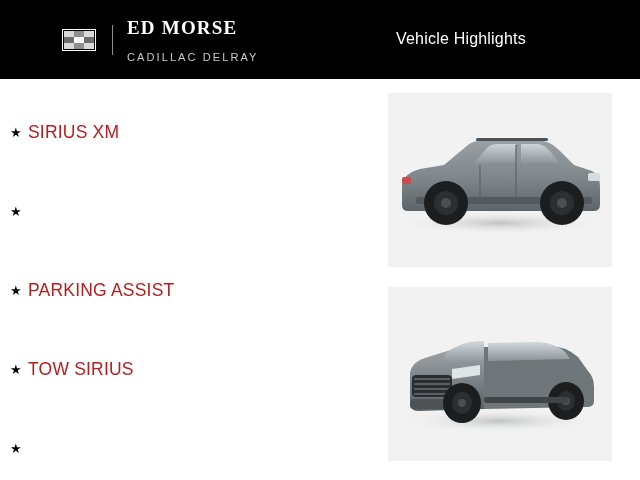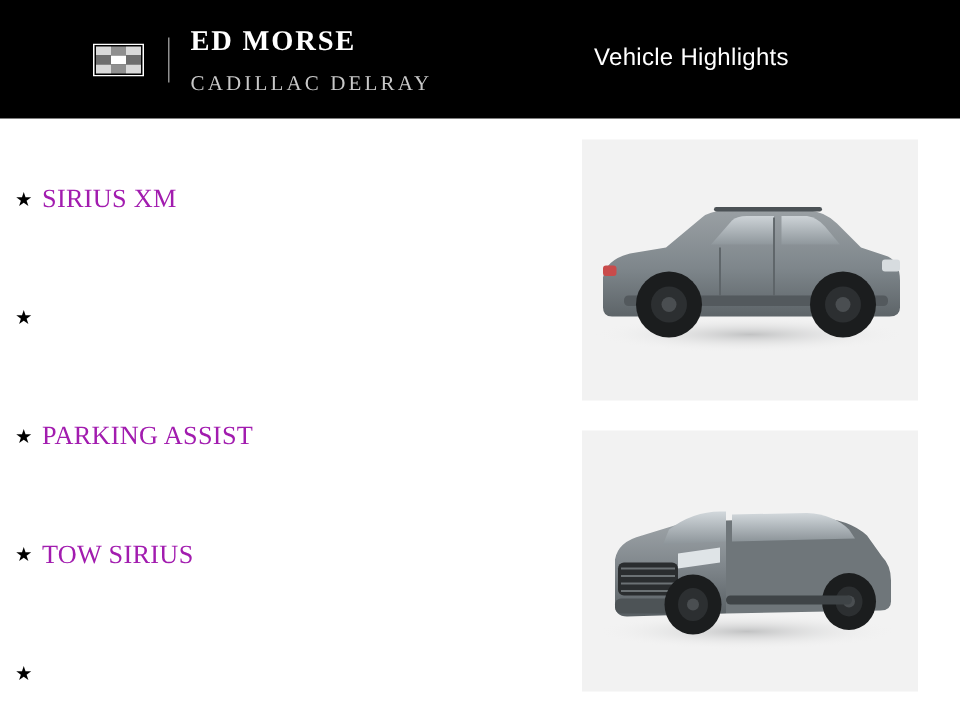--- a/index.html
+++ b/index.html
@@ -62,25 +62,25 @@
     font-size: 19px;
     font-weight: bold;
     letter-spacing: 1.2px;
     line-height: 20px;
     font-family: "Liberation Serif", serif;
   }
 
   .dealer-sub {
     display: block;
     color: #c8c8c8;
-    font-size: 14px;
+    font-size: 11px;
     letter-spacing: 2.1px;
     line-height: 12px;
     margin-top: 13px;
-    font-family: Liberation Serif, serif;
+    font-family: Liberation Sans, sans-serif;
   }
 
   .header-title {
     position: absolute;
     left: 396px;
     top: 30px;
     color: #ffffff;
     font-size: 16px;
     letter-spacing: 0.2px;
     font-family: "Liberation Sans", sans-serif;
@@ -108,25 +108,24 @@
   .bullet-star {
     color: #000000;
     font-size: 13px;
     line-height: 13px;
     width: 18px;
     flex: 0 0 18px;
     text-align: left;
   }
 
   .feature-label {
-    color: #a21caf;
+    color: #b91c1c;
     font-size: 17.5px;
     letter-spacing: 0.2px;
     white-space: nowrap;
-    font-family: Liberation Serif, serif;
   }
 
   
   .photo {
     position: absolute;
     background: #f2f2f2;
     overflow: hidden;
   }
   .photo-1 { left: 388px; top: 93px; width: 224px; height: 174px; }
   .photo-2 { left: 388px; top: 287px; width: 224px; height: 174px; }

